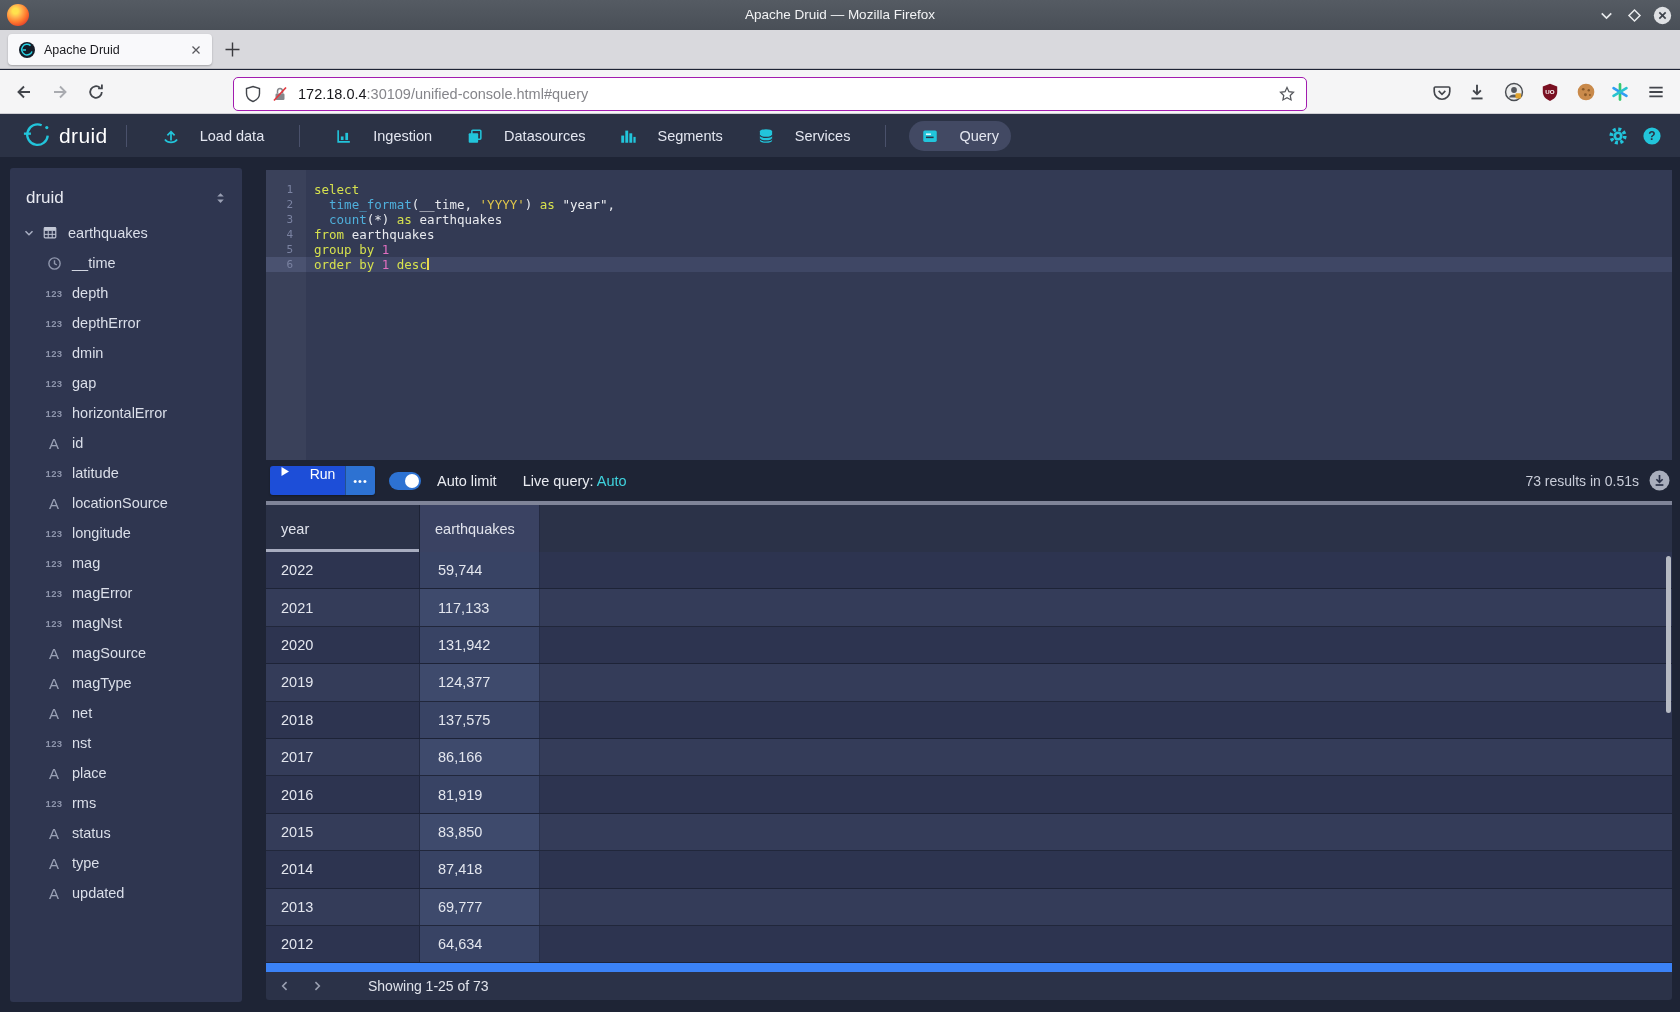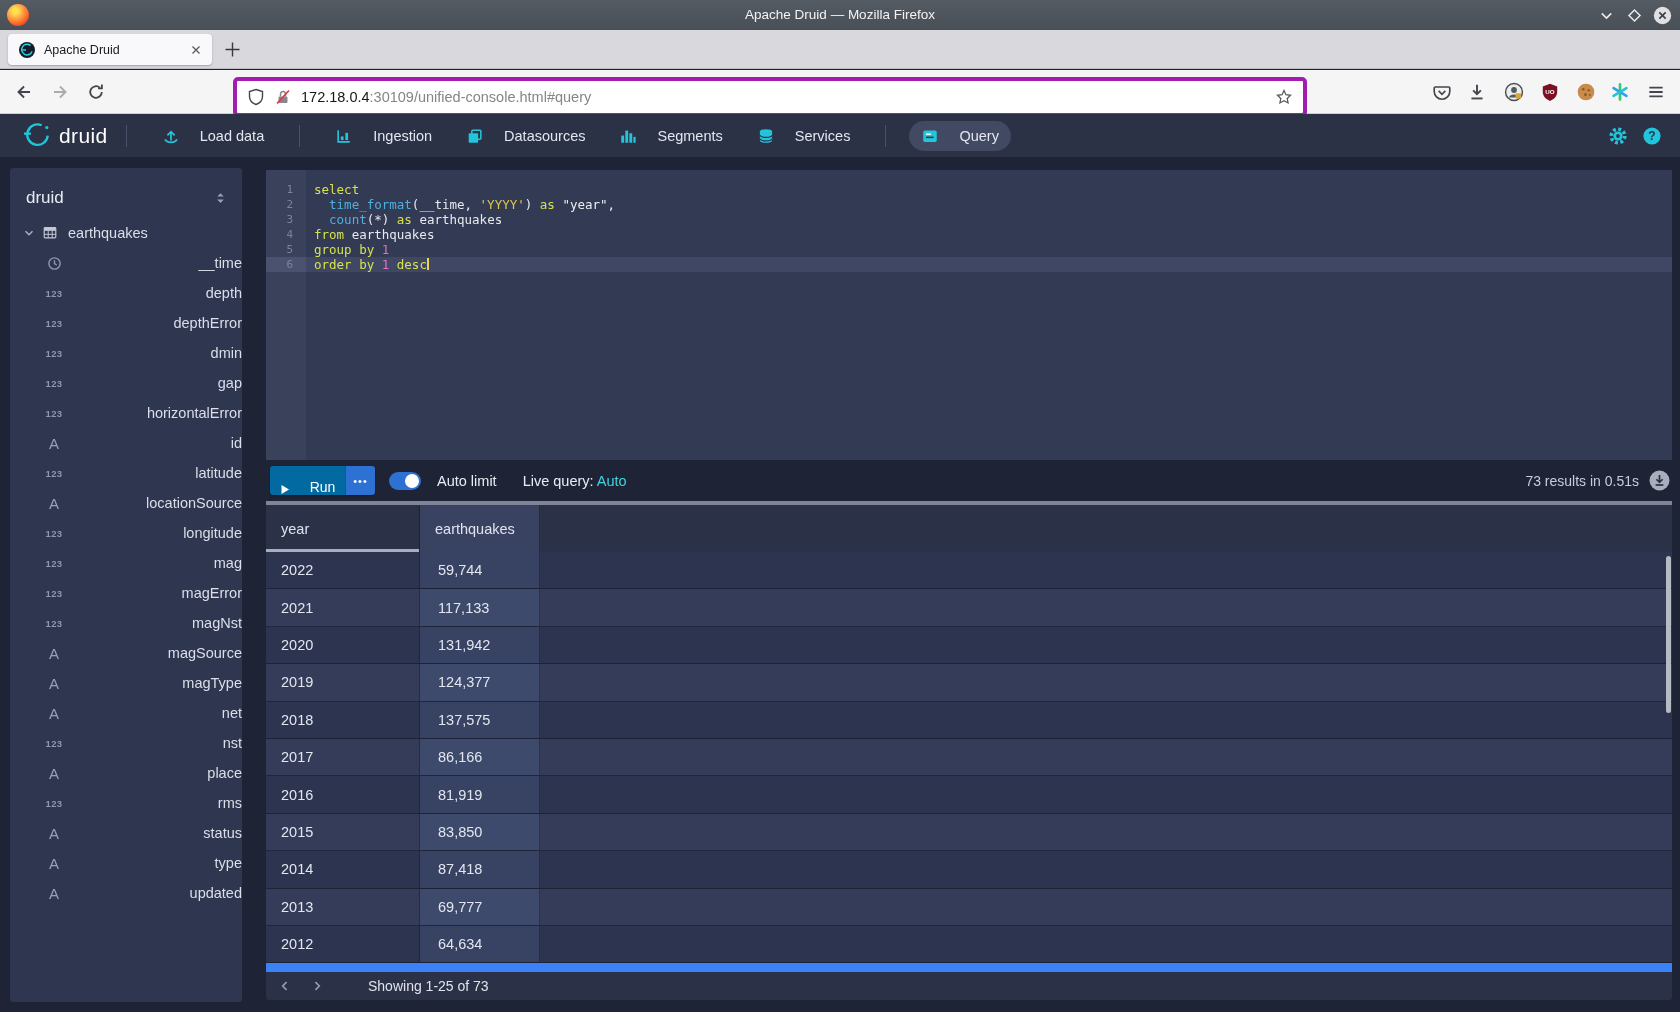--- a/index.html
+++ b/index.html
@@ -21,21 +21,21 @@
   .tab{position:absolute;left:8px;top:4px;width:204px;height:31px;background:#f9f9fb;border-radius:4px;
     box-shadow:0 1px 2px rgba(0,0,0,.25);display:flex;align-items:center;padding:0 8px 0 11px;}
   .tab-label{flex:1;font-size:12.5px;color:#1b1b1f;margin-left:9px;white-space:nowrap;overflow:hidden;}
   .tab-close{width:16px;height:16px;}
   .newtab{position:absolute;left:224px;top:11px;width:17px;height:17px;}
 
   
   .toolbar{position:absolute;left:0;top:70px;width:1680px;height:44px;background:#f5f5f6;border-bottom:1px solid #cfcfd4;}
   .tb-ic{position:absolute;top:12px;width:20px;height:20px;}
   .urlbar{position:absolute;left:233px;top:7px;width:1074px;height:31px;background:#ffffff;
-    border:4px solid #a21caf;border-radius:5px;display:flex;align-items:center;padding:16px 10px;}
+    border:1px solid #a21caf;border-radius:5px;display:flex;align-items:center;padding:16px 10px;}
   .url-ic{width:18px;height:18px;margin-right:9px;flex:none;}
   .url-text{flex:1;font-size:14.5px;white-space:nowrap;overflow:hidden;}
   .url-host{color:#17171b;}
   .url-rest{color:#85858a;}
 
   
   .navbar{position:absolute;left:0;top:114px;width:1680px;height:43px;background:#2b3245;display:flex;align-items:center;}
   .brand{display:flex;align-items:center;margin-left:22px;}
   .brand-text{color:#ffffff;font-size:21px;letter-spacing:.4px;margin-left:7px;font-weight:500;}
   .nav-sep{width:1px;height:22px;background:#4a516b;margin:0 18px;flex:none;}
@@ -48,41 +48,41 @@
   .nav-right .nav-ic{width:20px;height:20px;}
 
   
   .sidebar{position:absolute;left:10px;top:168px;width:232px;height:834px;background:#2f3650;border-radius:3px;}
   .side-head{height:46px;display:flex;align-items:center;padding:14px 14px 0 16px;}
   .side-title{flex:1;color:#e8eaf1;font-size:17px;}
   .tree{padding-top:4px;}
   .trow{height:30px;display:flex;align-items:center;color:#dbdfe9;font-size:14.5px;cursor:pointer;}
   .trow .chev{width:14px;height:14px;margin-left:12px;flex:none;}
   .trow .ticon{width:20px;margin-left:4px;margin-right:8px;display:flex;justify-content:center;align-items:center;flex:none;}
-  .trow.child{padding-left:30px;justify-content:space-between;}
+  .trow.child{padding-left:30px;}
   .tnum{font-size:9.5px;color:#8f96ad;letter-spacing:.3px;font-weight:bold;}
   .tstr{font-size:15px;color:#99a0b5;}
 
   
   .editor{position:absolute;left:266px;top:170px;width:1406px;height:290px;background:#333a54;overflow:hidden;}
   .gutter-bg{position:absolute;left:0;top:0;width:40px;height:100%;background:#3a415a;}
   .lines{position:relative;padding-top:12px;}
   .eline{display:flex;height:15px;line-height:15px;font-family:"DejaVu Sans Mono",monospace;font-size:12.5px;white-space:pre;}
   .eline .ln{width:40px;padding-right:13px;text-align:right;color:#7b83a2;font-size:11px;flex:none;}
   .eline .ct{padding-left:8px;}
   .eline.active{background:#3f4765;}
   .eline.active .ln{background:#4a5270;}
   .tk-kw{color:#d6e14e;} .tk-fn{color:#4fb0dc;} .tk-str{color:#e0c64a;}
   .tk-num{color:#e26fc1;} .tk-pl{color:#e7e9ee;} .tk-qs{color:#eceef2;}
   .cursor{display:inline-block;width:2px;height:12px;background:#e9d64f;vertical-align:-1px;}
 
   
   .runbar{position:absolute;left:266px;top:460px;width:1406px;height:41px;display:flex;align-items:center;}
   .run-group{display:flex;margin-left:4px;border-radius:3px;overflow:hidden;box-shadow:0 1px 2px rgba(0,0,0,.3);}
-  .btn-run{height:29px;width:75px;background:#0369a1;color:#fff;font-size:14px;display:flex;align-items:flex-end;
+  .btn-run{height:29px;width:75px;background:#1d4ed8;color:#fff;font-size:14px;display:flex;align-items:flex-start;
     justify-content:center;gap:20px;cursor:pointer;}
   .btn-more{height:29px;width:30px;background:#2d72d2;border-left:1px solid rgba(17,20,24,.35);color:#fff;
     display:flex;align-items:center;justify-content:center;font-size:11px;letter-spacing:1px;cursor:pointer;}
   .switch{width:32px;height:18px;border-radius:9px;background:#2d72d2;position:relative;margin-left:14px;cursor:pointer;}
   .switch .knob{position:absolute;right:2px;top:2px;width:14px;height:14px;border-radius:50%;background:#fff;}
   .rb-label{color:#eaecf2;font-size:14.5px;margin-left:16px;}
   .rb-live{color:#eaecf2;font-size:14.5px;margin-left:26px;}
   .rb-live .lv{color:#3fd3de;}
   .rb-right{margin-left:auto;display:flex;align-items:center;gap:10px;padding-right:2px;}
   .rb-info{color:#c9cdd9;font-size:14px;}

